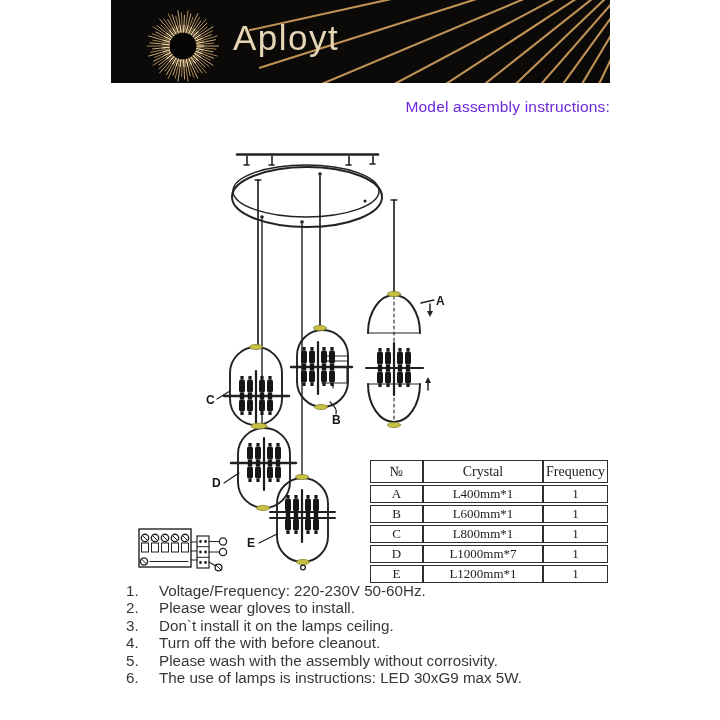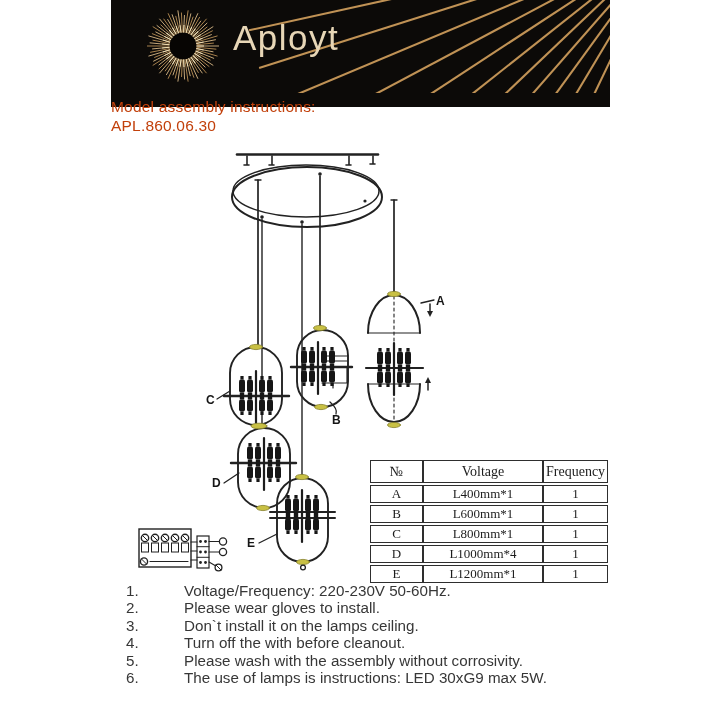--- a/index.html
+++ b/index.html
@@ -1,41 +1,41 @@
 <!DOCTYPE html>
 <html><head>
 <meta charset="utf-8">
 <style>
   html,body{margin:0;padding:0;background:#fff;}
   .page{position:relative;width:720px;height:720px;background:#ffffff;overflow:hidden;
         font-family:"Liberation Sans",sans-serif;}
   
-  .banner{position:absolute;left:111px;top:0;width:499px;height:107px;background:#0c0a08;overflow:hidden;}
+  .banner{position:absolute;left:111px;top:0;width:499px;height:83px;background:#0c0a08;overflow:hidden;}
   .banner svg{position:absolute;left:0;top:0;}
   .brand{position:absolute;left:122px;top:20px;font-size:35px;font-weight:300;
          letter-spacing:1.5px;color:#e7d6b6;line-height:1;}
   
-  .title-block{position:absolute;left:111px;top:97px;width:499px;text-align:left;
-               color:#c2410c;font-size:15.5px;line-height:19px;letter-spacing:.2px;}
+  .title-block{position:absolute;left:111px;top:97px;width:499px;text-align:right;
+               color:#6d28d9;font-size:15.5px;line-height:19px;letter-spacing:.2px;}
   
   .drawing{position:absolute;left:125px;top:146px;}
   .dlabel{font-family:"Liberation Sans",sans-serif;font-weight:bold;font-size:12px;fill:#151515;}
   .cap{fill:#c8c044;stroke:#87812b;stroke-width:.8;}
   
   .spec-table{position:absolute;left:370px;top:458px;border-collapse:separate;border-spacing:0 2px;
               font-family:"Liberation Serif",serif;color:#1c1c1c;}
   .spec-table td{border:1px solid #2e2e2e;text-align:center;padding:0 2px;height:15px;font-size:13px;}
   .spec-table tr.head td{height:21px;font-size:14px;}
   .col-no{width:47px;} .col-crystal{width:114px;} .col-qty{width:53px;}
   
   .instructions{position:absolute;left:124px;top:582px;width:486px;color:#373737;
                 font-size:15.2px;line-height:17.4px;}
   .instr-row{display:flex;}
   .instr-num{width:33px;flex:0 0 33px;padding-left:2px;}
-  .instr-text{flex:1;margin-left:25px;}
+  .instr-text{flex:1;}
 </style>
 </head>
 <body>
 
 <div class="page">
 
   <div class="banner">
     <svg width="499" height="93" viewBox="0 0 499 93">
       <g id="fanrays">
           <line x1="558" y1="-62" x2="483.3" y2="361.5" stroke="#c09255" stroke-width="2.1"></line>
@@ -154,21 +154,20 @@
           <line x1="13.26" y1="-2.55" x2="20.62" y2="-3.97" stroke="#f0ddb2" stroke-width="1.1"></line>
           <line x1="13.44" y1="-1.28" x2="30.86" y2="-2.95" stroke="#b98e55" stroke-width="0.9"></line>
         </g>
       <circle cx="72" cy="46" r="13" fill="#070503"></circle>
     </svg>
     <span class="brand">Aployt</span>
   </div>
 
   <div class="title-block">
     <div>Model assembly instructions:</div>
-    <div>APL.860.06.30</div>
   </div>
 
   <svg class="drawing" width="340" height="436" viewBox="125 146 340 436">
     <defs>
       <g id="bu" fill="#161616" stroke="none">
         <rect x="-3" y="-16.5" width="6" height="13" rx="2"></rect>
         <rect x="-1.6" y="-20" width="3.2" height="3.5"></rect>
         <rect x="-2.2" y="-3.5" width="4.4" height="3.5"></rect>
       </g>
       <g id="bd" fill="#161616" stroke="none">
@@ -334,41 +333,41 @@
     <text class="dlabel" x="332" y="424">B</text>
     <text class="dlabel" x="206" y="404">C</text>
     <text class="dlabel" x="212" y="487">D</text>
     <text class="dlabel" x="247" y="547">E</text>
   </svg>
 
   <table class="spec-table">
     <tbody>
         <tr class="head">
       <td class="col-no">№</td>
-      <td class="col-crystal">Voltage</td>
+      <td class="col-crystal">Crystal</td>
       <td class="col-qty">Frequency</td>
     </tr>
     <tr>
       <td>A</td>
       <td>L400mm*1</td>
       <td>1</td>
     </tr>
     <tr>
       <td>B</td>
       <td>L600mm*1</td>
       <td>1</td>
     </tr>
     <tr>
       <td>C</td>
       <td>L800mm*1</td>
       <td>1</td>
     </tr>
     <tr>
       <td>D</td>
-      <td>L1000mm*4</td>
+      <td>L1000mm*7</td>
       <td>1</td>
     </tr>
     <tr>
       <td>E</td>
       <td>L1200mm*1</td>
       <td>1</td>
     </tr>
   </tbody>
     </table>
 

